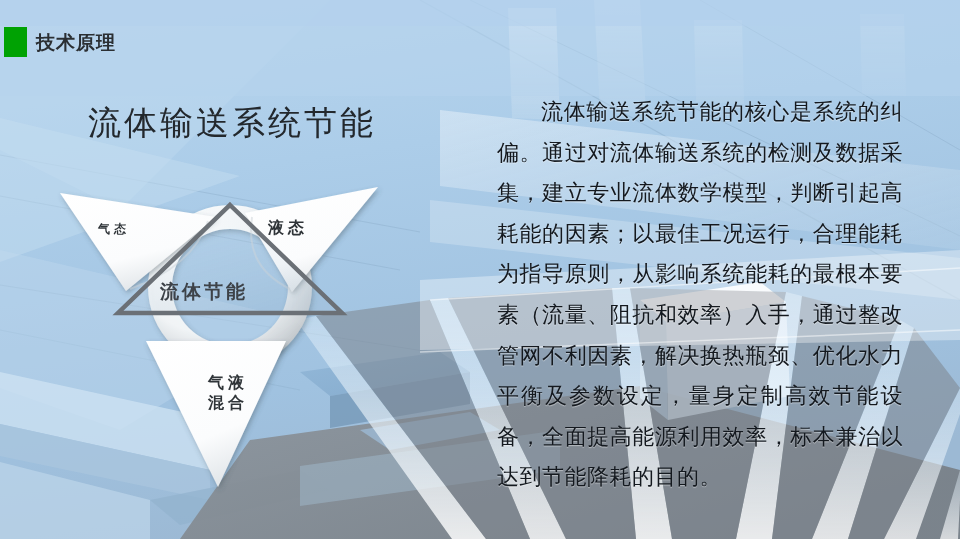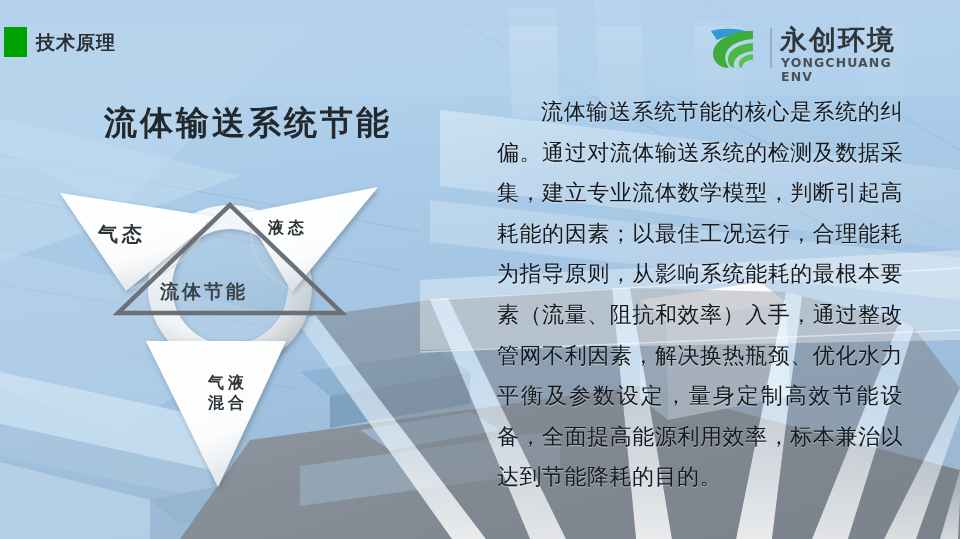--- a/index.html
+++ b/index.html
@@ -45,35 +45,34 @@
   .logo-en{
     position:absolute;left:73px;top:32px;
     font-size:12.5px;font-weight:bold;color:#4a5056;letter-spacing:1.1px;
     line-height:14px;
     font-family:"DejaVu Sans","Liberation Sans",sans-serif;
   }
 
   
   .slide-title{
     position:absolute;left:88px;top:101px;z-index:30;
-    font-size:33px;font-weight:700;color:#23282d;letter-spacing:3px;
+    font-size:33px;font-weight:400;color:#23282d;letter-spacing:3px;
     line-height:44px;white-space:nowrap;
     font-family:"DejaVu Sans","Liberation Sans",sans-serif;
-    margin-left:16px;
   }
 
   
   .diagram{position:absolute;left:40px;top:175px;width:380px;height:330px;z-index:25;}
   .diagram svg{position:absolute;left:0;top:0;}
   .dlabel{
     position:absolute;font-weight:bold;color:#2f3438;
     letter-spacing:4px;line-height:1.25;text-align:center;
     font-family:"DejaVu Sans","Liberation Sans",sans-serif;
   }
-  .dl-gas   {left:58px; top:47px;  font-size:20px;}
+  .dl-gas   {left:58px; top:47px;  font-size:12px;}
   .dl-liq   {left:228px;top:43px;  font-size:16px;}
   .dl-mix   {left:148px;top:198px; font-size:16px;width:80px;}
   .dl-core  {left:120px;top:105px; font-size:19px;color:#3d4248;letter-spacing:3px;}
 
   
   .body-text{
     position:absolute;left:489px;top:92px;width:406px;z-index:30;
     font-size:22px;line-height:40.6px;color:#14191f;
     letter-spacing:.5px;text-align:justify;text-indent:44px;
     font-family:"DejaVu Serif","Liberation Serif",serif;
@@ -195,36 +194,20 @@
 
       <rect x="0" y="0" width="960" height="96" fill="#b6d3ed" opacity=".55"></rect>
       <rect x="0" y="0" width="960" height="26" fill="#b3d1ec" opacity=".6"></rect>
     </svg>
   </div>
 
   <div class="header">
     <div class="hdr-chip"></div>
     <div class="hdr-title">技术原理</div>
 
-    <div class="logo">
-      <div class="logo-mark">
-        <svg width="54" height="42" viewBox="0 0 54 42" xmlns="http://www.w3.org/2000/svg">
-          <path d="M3 4 C 14 0.5, 30 1, 41 5 C 30 6.5, 18 9, 9 13 Z" fill="#2e9bd6"></path>
-          <path d="M45 4 C 22 4, 5 14, 5 27 C 5 35, 12 41, 21 41 C 17 35, 16 29, 19 24
-                   C 23 17, 33 13, 45 12 Z" fill="#3eab3b"></path>
-          <path d="M45 16 C 30 17, 21 23, 20 31 C 19.4 36, 22 40, 26 41
-                   C 25 36, 27 31, 32 28 C 36 25.5, 40 24.5, 45 24 Z" fill="#4cb846"></path>
-          <path d="M45 27 C 37 28, 32 31.5, 31 36 C 30.6 39, 32 41, 34 41
-                   C 34 38, 36 35.5, 39 34 C 41 33, 43 32.5, 45 32.4 Z" fill="#58c252"></path>
-        </svg>
-      </div>
-      <div class="logo-div"></div>
-      <div class="logo-cn">永创环境</div>
-      <div class="logo-en">YONGCHUANG ENV</div>
-    </div>
   </div>
 
   <div class="slide-title">流体输送系统节能</div>
 
   <div class="diagram">
     <svg width="380" height="330" viewBox="0 0 380 330" xmlns="http://www.w3.org/2000/svg">
       <defs>
         <radialGradient id="ringG" cx="0.38" cy="0.3" r="0.78">
           <stop offset="0" stop-color="#ffffff"></stop>
           <stop offset="0.62" stop-color="#f4f6f7"></stop>

